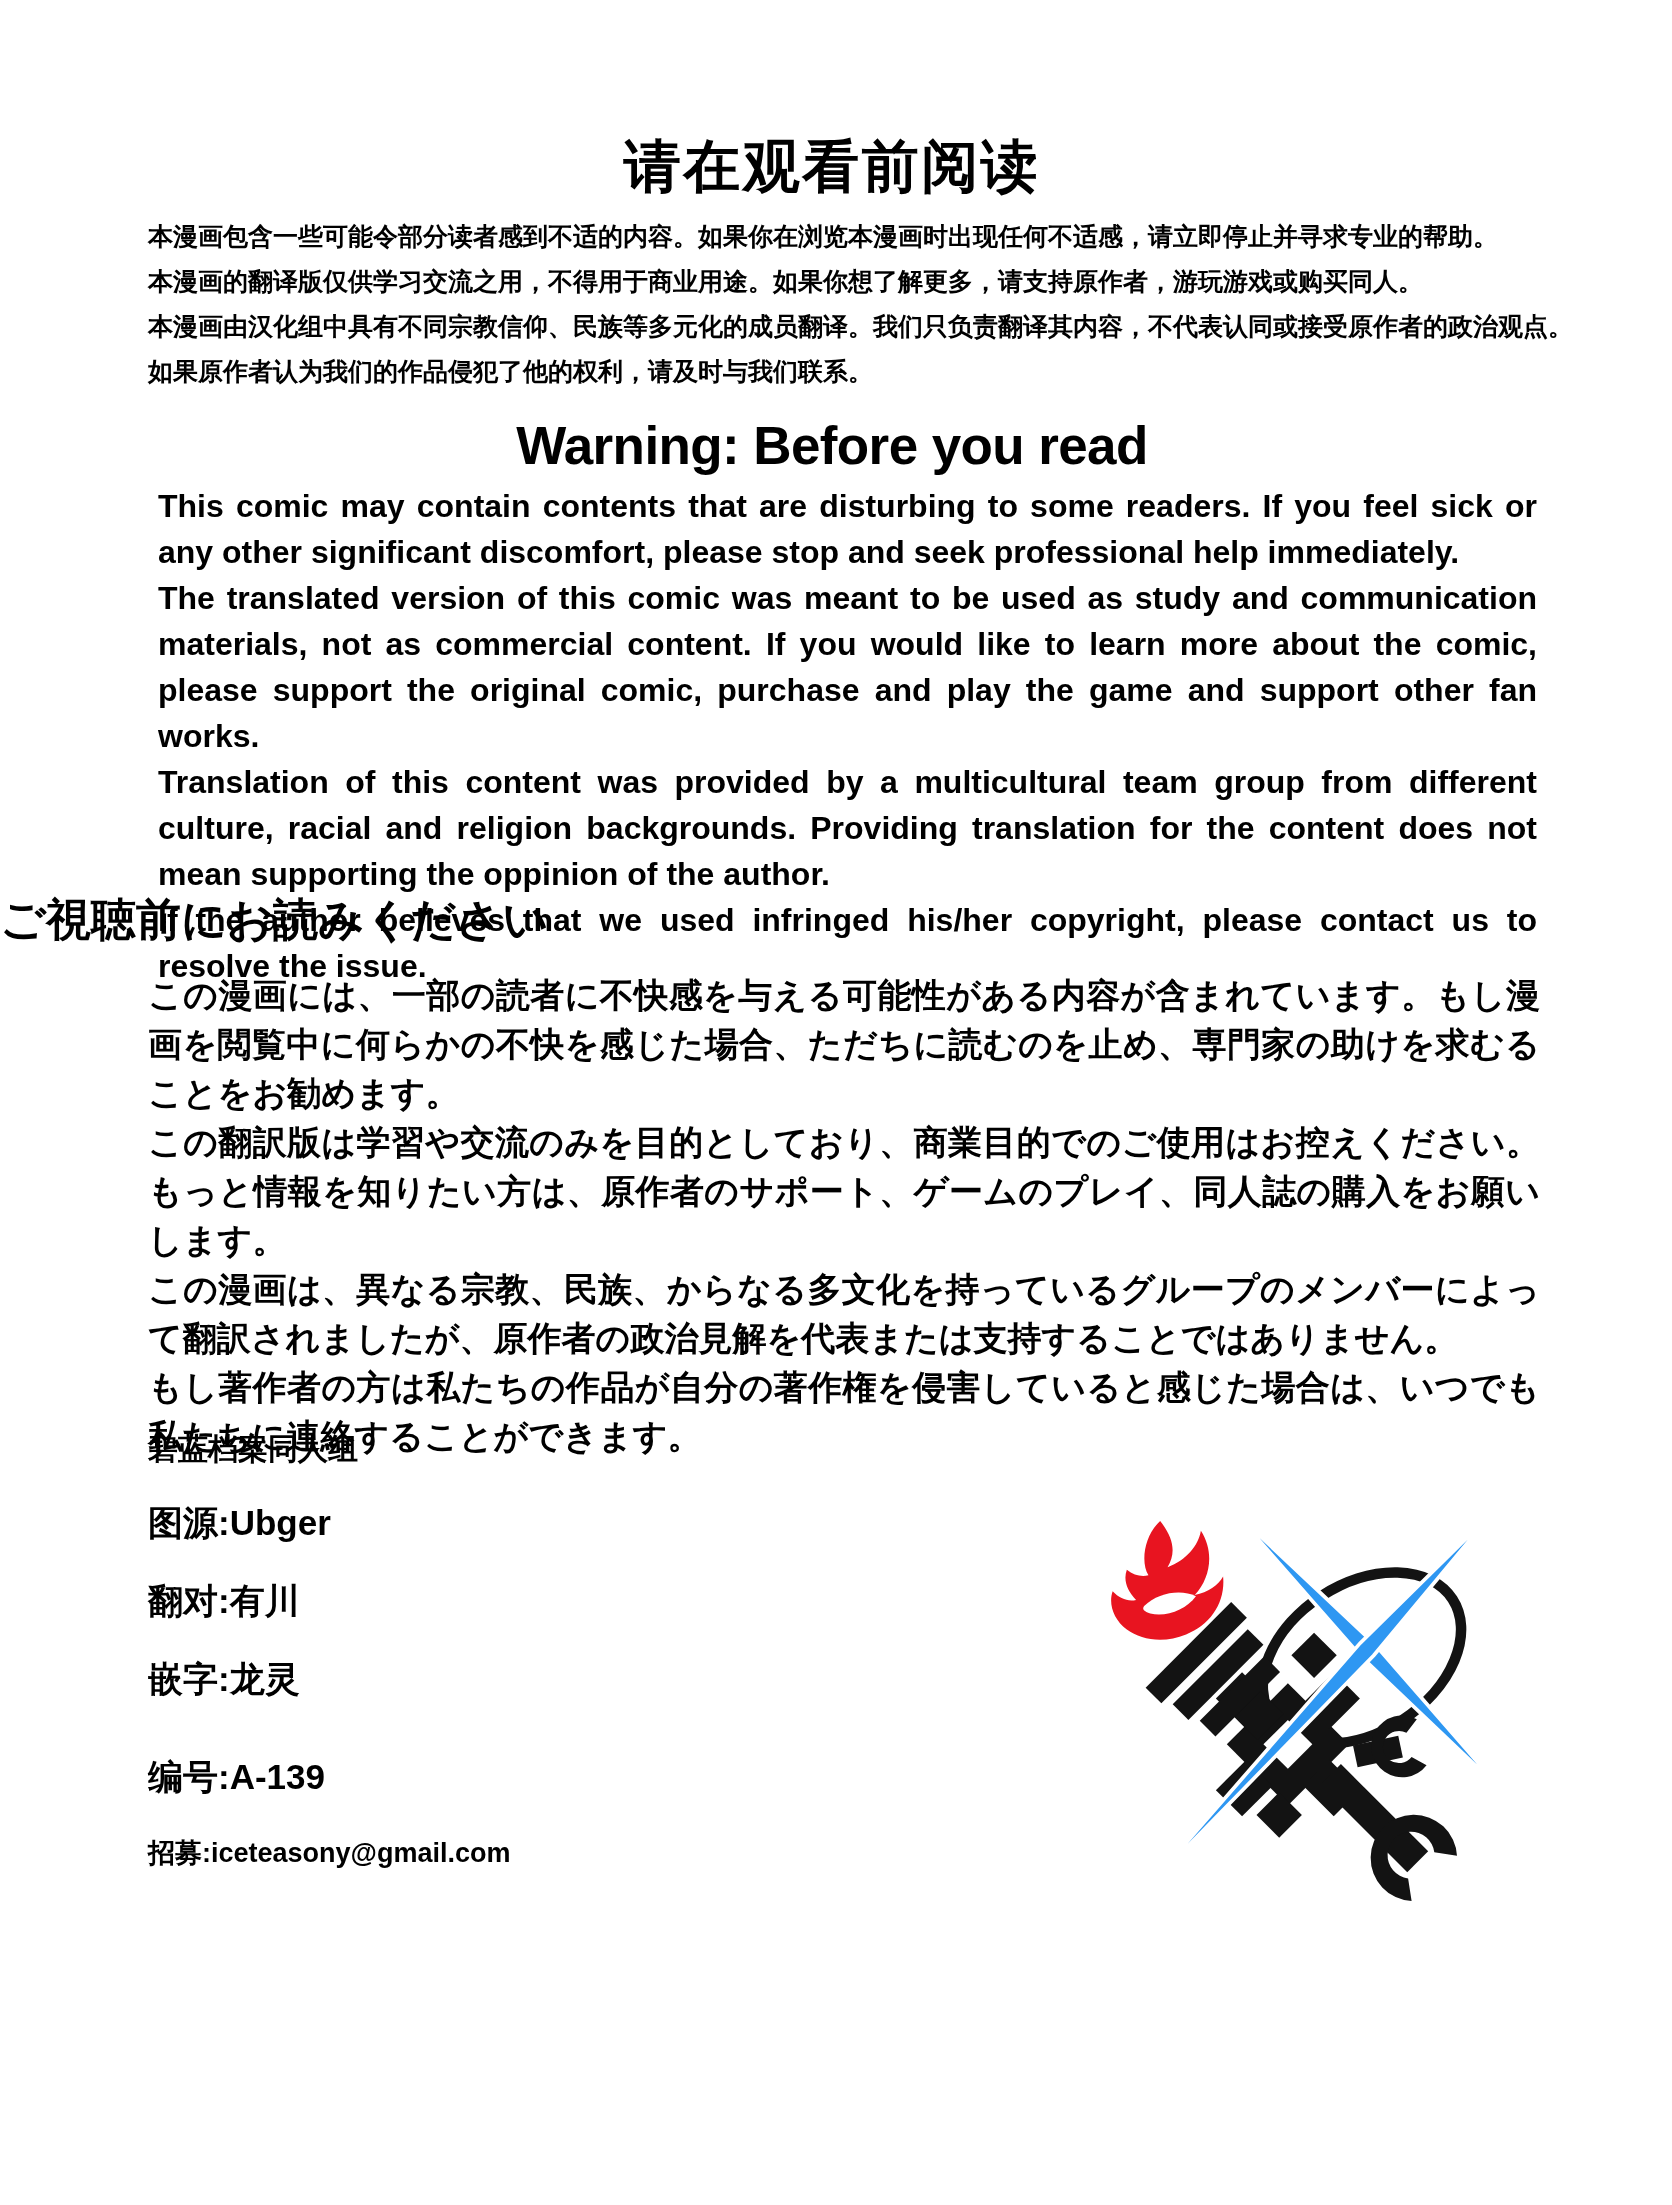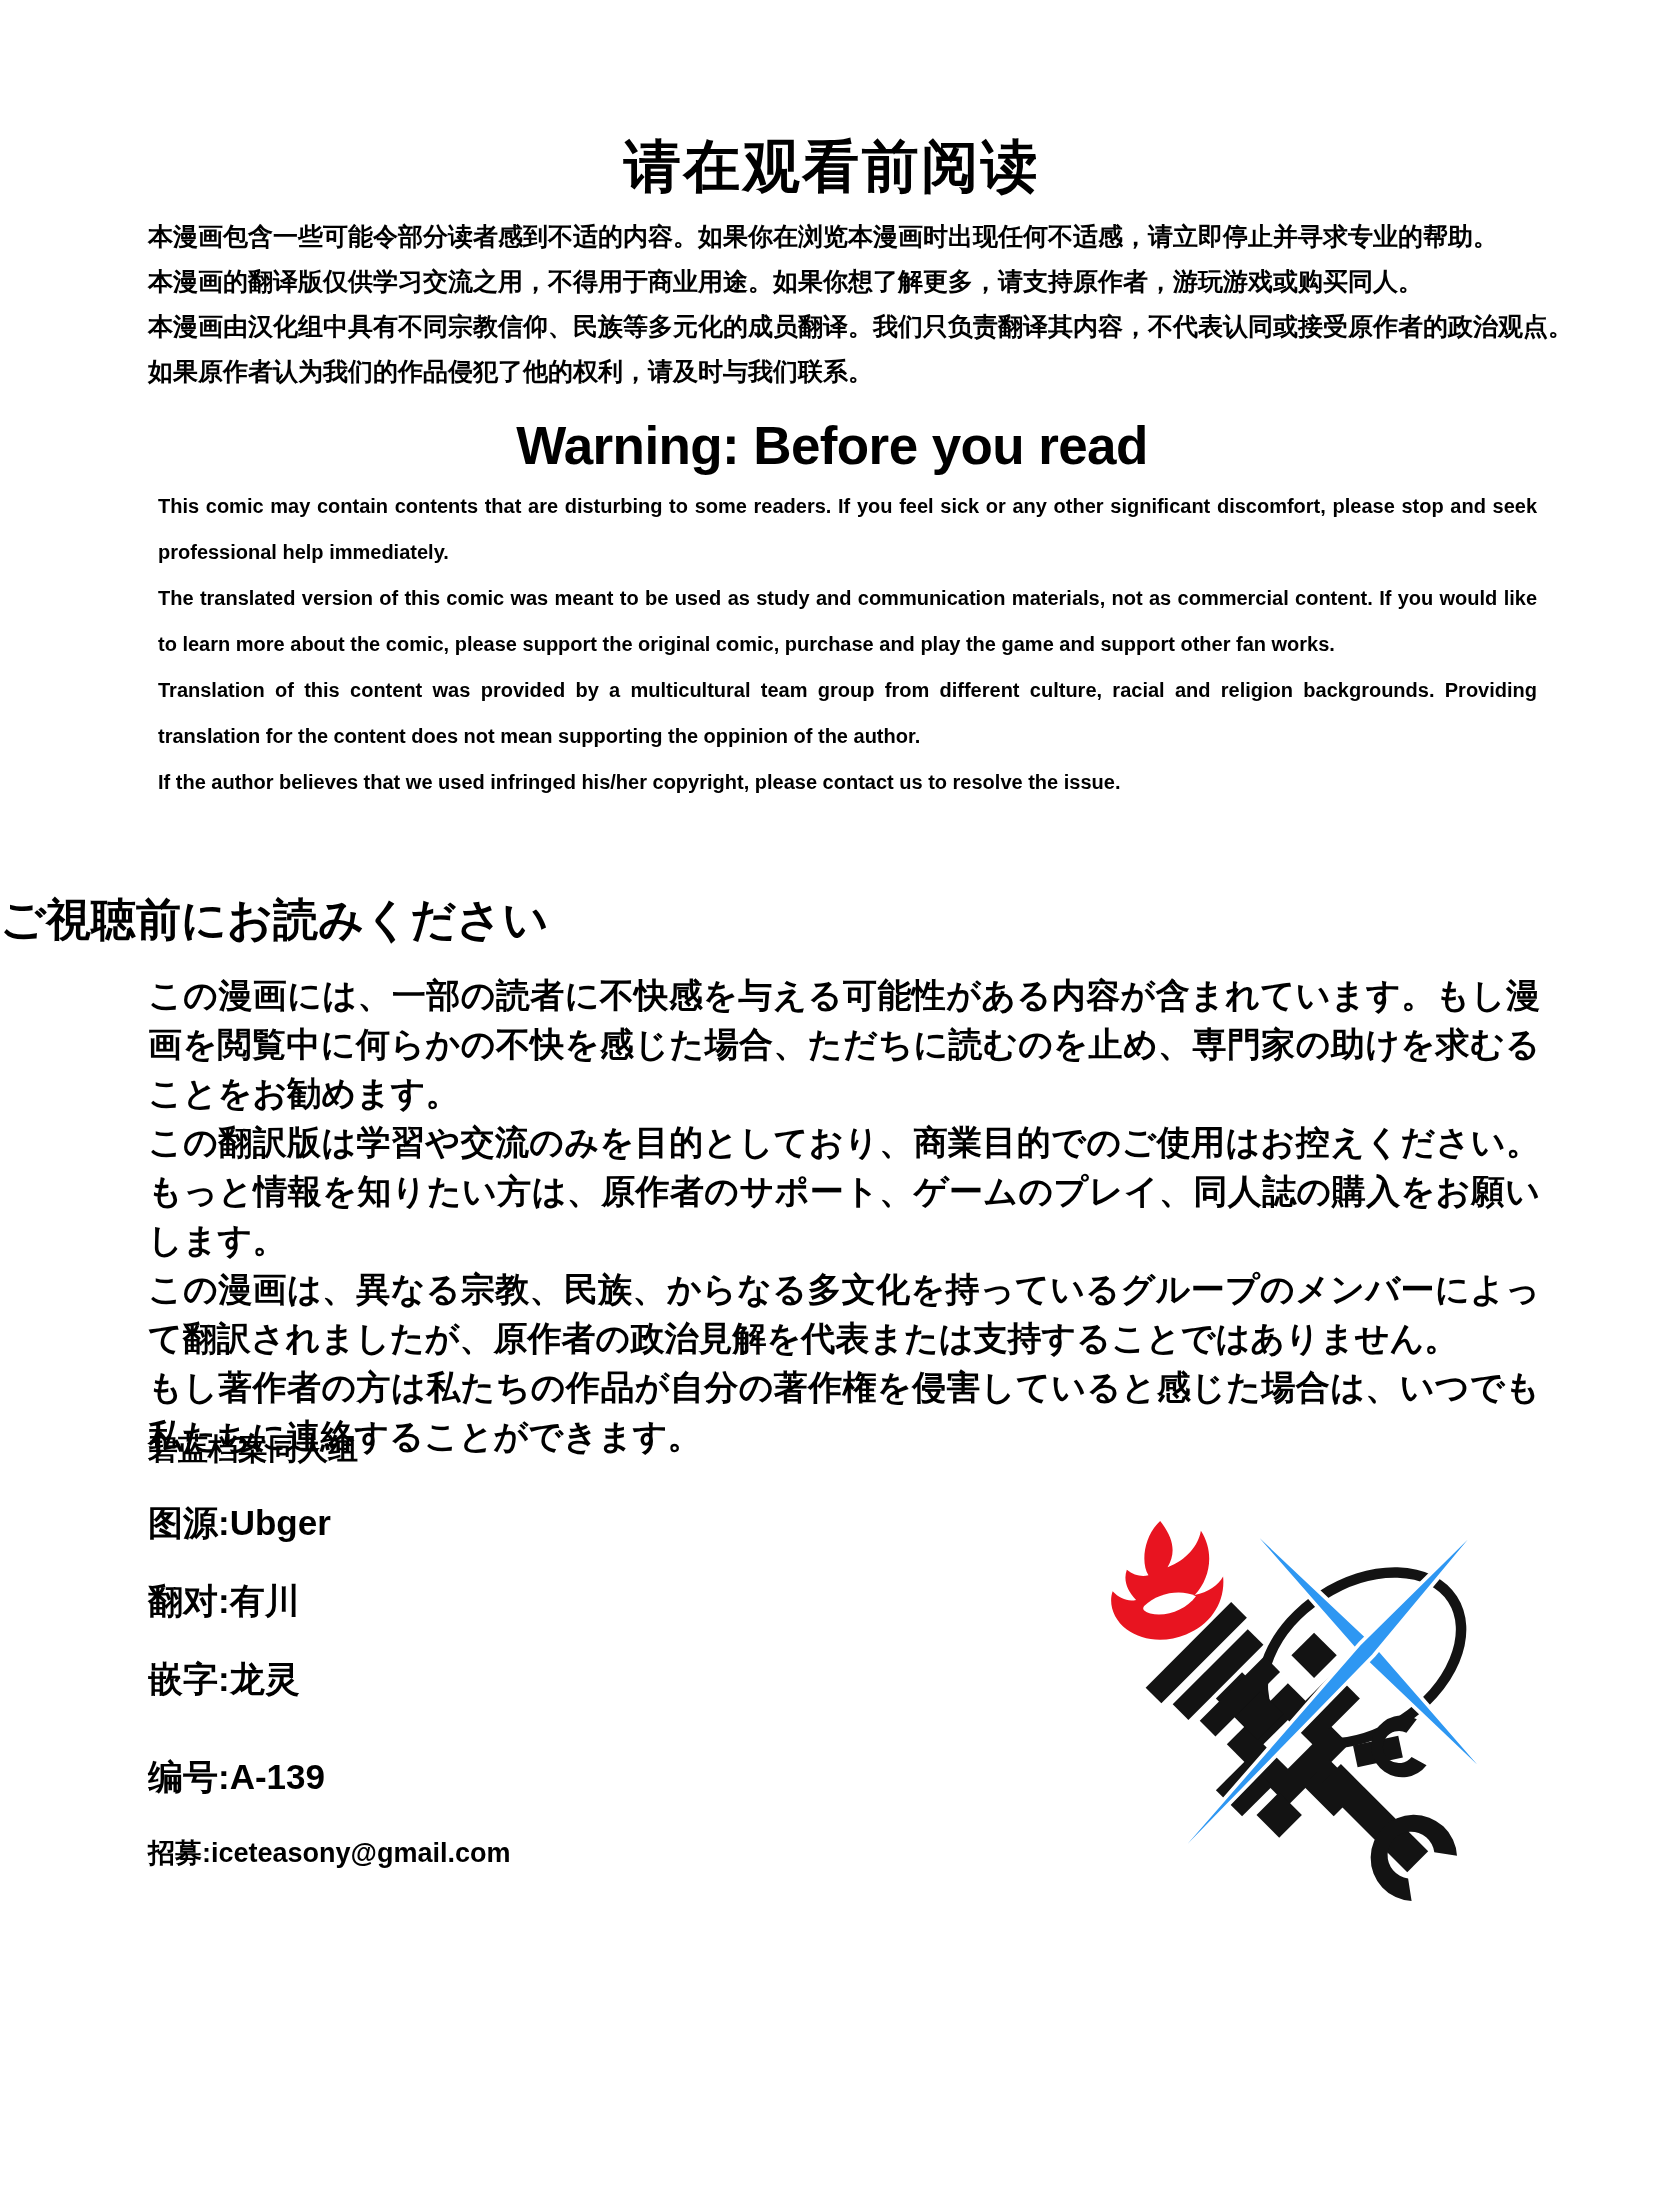--- a/index.html
+++ b/index.html
@@ -24,21 +24,21 @@
     white-space: nowrap;
   }
   
   .en-title {
     position: absolute; top: 419px; left: 0; right: 0;
     margin: 0; text-align: center;
     font-size: 53px; font-weight: 800; letter-spacing: -0.6px; line-height: 1;
   }
   .en-body { position: absolute; left: 158px; right: 127px; top: 483px; }
   .en-body p {
-    margin: 0; font-size: 20px; font-weight: 700; line-height: 46px;
+    margin: 0; font-size: 32px; font-weight: 700; line-height: 46px;
     text-align: justify;
   }
   
   .ja-title {
     position: absolute; top: 897px; left: 0; right: 0;
     margin: 0; 
     font-size: 45px; font-weight: 800; line-height: 1;
   }
   .ja-body { position: absolute; left: 148px; right: 124px; top: 971px; }
   .ja-body p {

